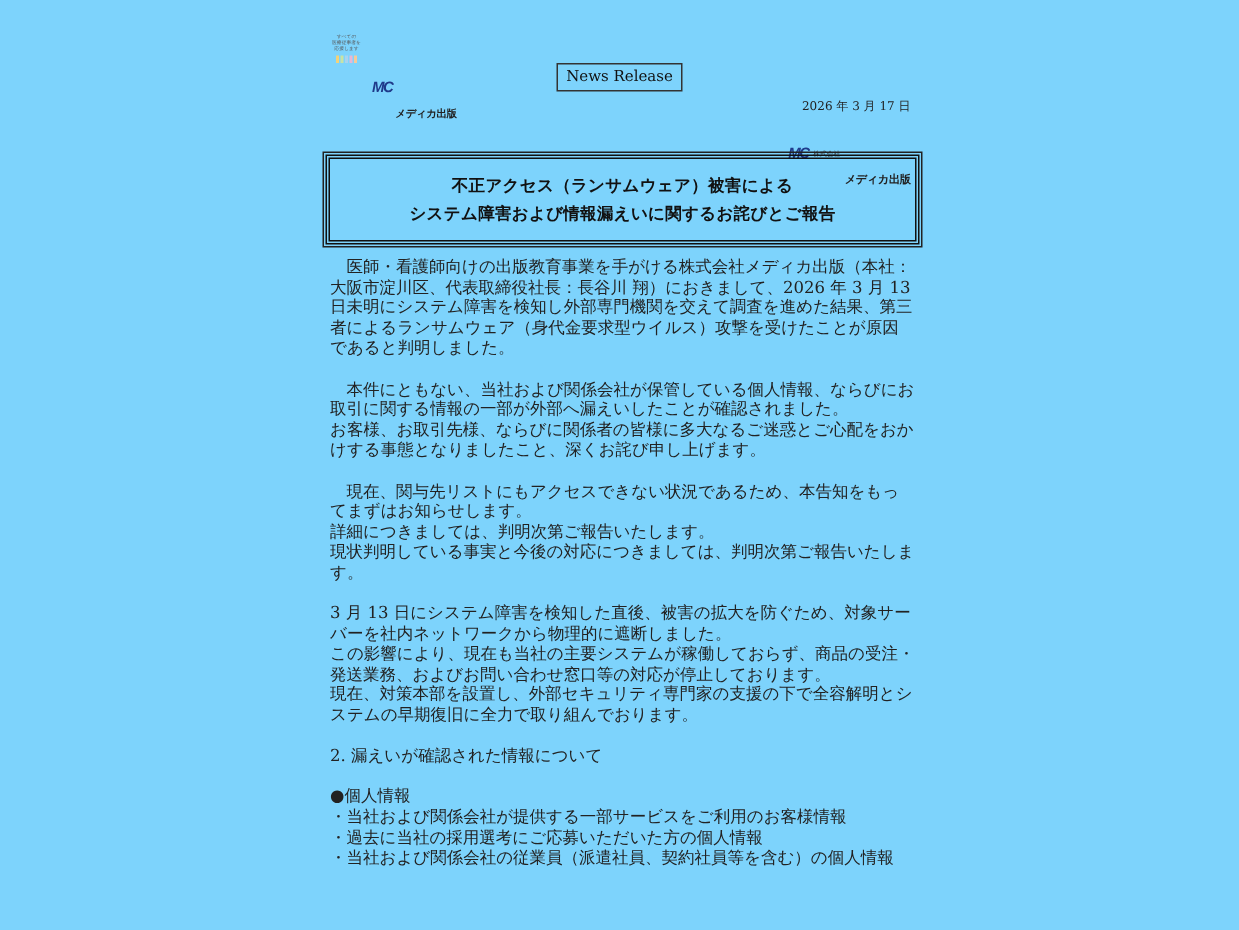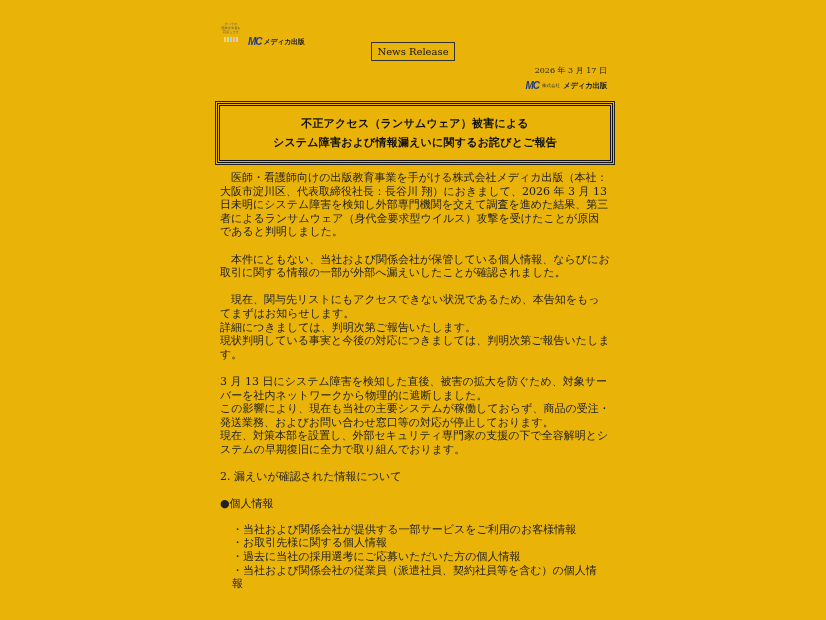--- a/index.html
+++ b/index.html
@@ -1,27 +1,27 @@
 <!DOCTYPE html>
 <html><head>
 <meta charset="utf-8">
 <style>
   html, body { margin:0; padding:0; background:#ffffff; }
   body { width:826px; height:620px; position:relative; overflow:hidden;
          font-family:"DejaVu Serif","Liberation Serif",serif; color:#1a1a1a; }
-  .page { position:absolute; left:0; top:0; width:826px; height:620px; background:#eab308; }
+  .page { position:absolute; left:0; top:0; width:826px; height:620px; background:#7dd3fc; }
 
   
   .brand { position:absolute; left:218px; top:22px; display:flex; align-items:flex-start; gap:4px; }
   .tagline { width:26px; font-size:3.2px; line-height:4.2px; color:#555; text-align:center; letter-spacing:0; }
   .tagline .bars { margin-top:2px; height:5px; display:flex; gap:1px; justify-content:center; }
   .tagline .bars span { width:2px; height:5px; display:block; }
   .mc-logo { display:flex; align-items:center; gap:2px; margin-top:14px; }
   .mc-mark { font-family:"Liberation Sans",sans-serif; font-weight:bold; font-style:italic; color:#1f3a8a; font-size:10px; letter-spacing:-1px; }
-  .mc-name { font-family:"DejaVu Sans",sans-serif; font-weight:bold; font-size:7px; color:#222; letter-spacing:-0.3px; }
+  .mc-name { font-family:"DejaVu Sans",sans-serif; font-weight:bold; font-size:7px; color:#222; letter-spacing:-0.3px;margin-top:35px; }
 
   .news-box { position:absolute; left:371px; top:42px; width:82px; height:17px; border:1px solid #333;
               font-size:10px; line-height:17px; text-align:center; color:#111; }
 
   .date { position:absolute; right:219px; top:65px; font-size:8px; color:#222; }
 
   .corp-logo { position:absolute; right:219px; top:80px; display:flex; align-items:center; gap:3px; }
   .corp-logo .mc-mark { font-size:10px; }
   .corp-logo .kk { font-size:4.5px; color:#333; font-family:"DejaVu Sans",sans-serif; }
   .corp-logo .mc-name { font-size:7.5px; }
@@ -29,21 +29,21 @@
   .title-frame { position:absolute; left:217px; top:103px; width:390px; height:54px;
                  border:3px double #111; outline:1px solid #222; outline-offset:1px; }
   .title-frame .inner { position:absolute; left:0; right:0; top:0; bottom:0; display:flex; flex-direction:column;
                         align-items:center; justify-content:center; gap:4px; }
   .title-line { font-family:"DejaVu Sans",sans-serif; font-weight:bold; font-size:11px; color:#111; letter-spacing:0.2px; }
 
   .body { position:absolute; left:220px; top:171px; width:390px; font-size:11px; line-height:13.6px; color:#222; }
   .body p { margin:0; }
   .body .gap { height:13.6px; }
   .indent { text-indent:1em; }
-  .bullet-list { margin:12px; padding:0; list-style:none; }
+  .bullet-list { margin:0; padding:0; list-style:none; }
 </style>
 </head>
 <body>
 
 <div class="page">
 
   <div class="brand">
     <div class="tagline">
       <div>すべての</div>
       <div>医療従事者を</div>
@@ -76,33 +76,33 @@
     <div class="inner">
       <div class="title-line">不正アクセス（ランサムウェア）被害による</div>
       <div class="title-line">システム障害および情報漏えいに関するお詫びとご報告</div>
     </div>
   </div>
 
   <div class="body">
     <p class="indent">医師・看護師向けの出版教育事業を手がける株式会社メディカ出版（本社：大阪市淀川区、代表取締役社長：長谷川 翔）におきまして、2026 年 3 月 13 日未明にシステム障害を検知し外部専門機関を交えて調査を進めた結果、第三者によるランサムウェア（身代金要求型ウイルス）攻撃を受けたことが原因であると判明しました。</p>
     <div class="gap"></div>
     <p class="indent">本件にともない、当社および関係会社が保管している個人情報、ならびにお取引に関する情報の一部が外部へ漏えいしたことが確認されました。</p>
+    <p>お客様、お取引先様、ならびに関係者の皆様に多大なるご迷惑とご心配をおかけする事態となりましたこと、深くお詫び申し上げます。</p>
     <div class="gap"></div>
     <p class="indent">現在、関与先リストにもアクセスできない状況であるため、本告知をもってまずはお知らせします。</p>
     <p>詳細につきましては、判明次第ご報告いたします。</p>
     <p>現状判明している事実と今後の対応につきましては、判明次第ご報告いたします。</p>
     <div class="gap"></div>
     <p>3 月 13 日にシステム障害を検知した直後、被害の拡大を防ぐため、対象サーバーを社内ネットワークから物理的に遮断しました。</p>
     <p>この影響により、現在も当社の主要システムが稼働しておらず、商品の受注・発送業務、およびお問い合わせ窓口等の対応が停止しております。</p>
     <p>現在、対策本部を設置し、外部セキュリティ専門家の支援の下で全容解明とシステムの早期復旧に全力で取り組んでおります。</p>
     <div class="gap"></div>
     <p>2. 漏えいが確認された情報について</p>
     <div class="gap"></div>
     <p>●個人情報</p>
     <ul class="bullet-list">
       <li>・当社および関係会社が提供する一部サービスをご利用のお客様情報</li>
-      <li>・お取引先様に関する個人情報</li>
       <li>・過去に当社の採用選考にご応募いただいた方の個人情報</li>
       <li>・当社および関係会社の従業員（派遣社員、契約社員等を含む）の個人情報</li>
     </ul>
   </div>
 
 </div>
 
 </body></html>

